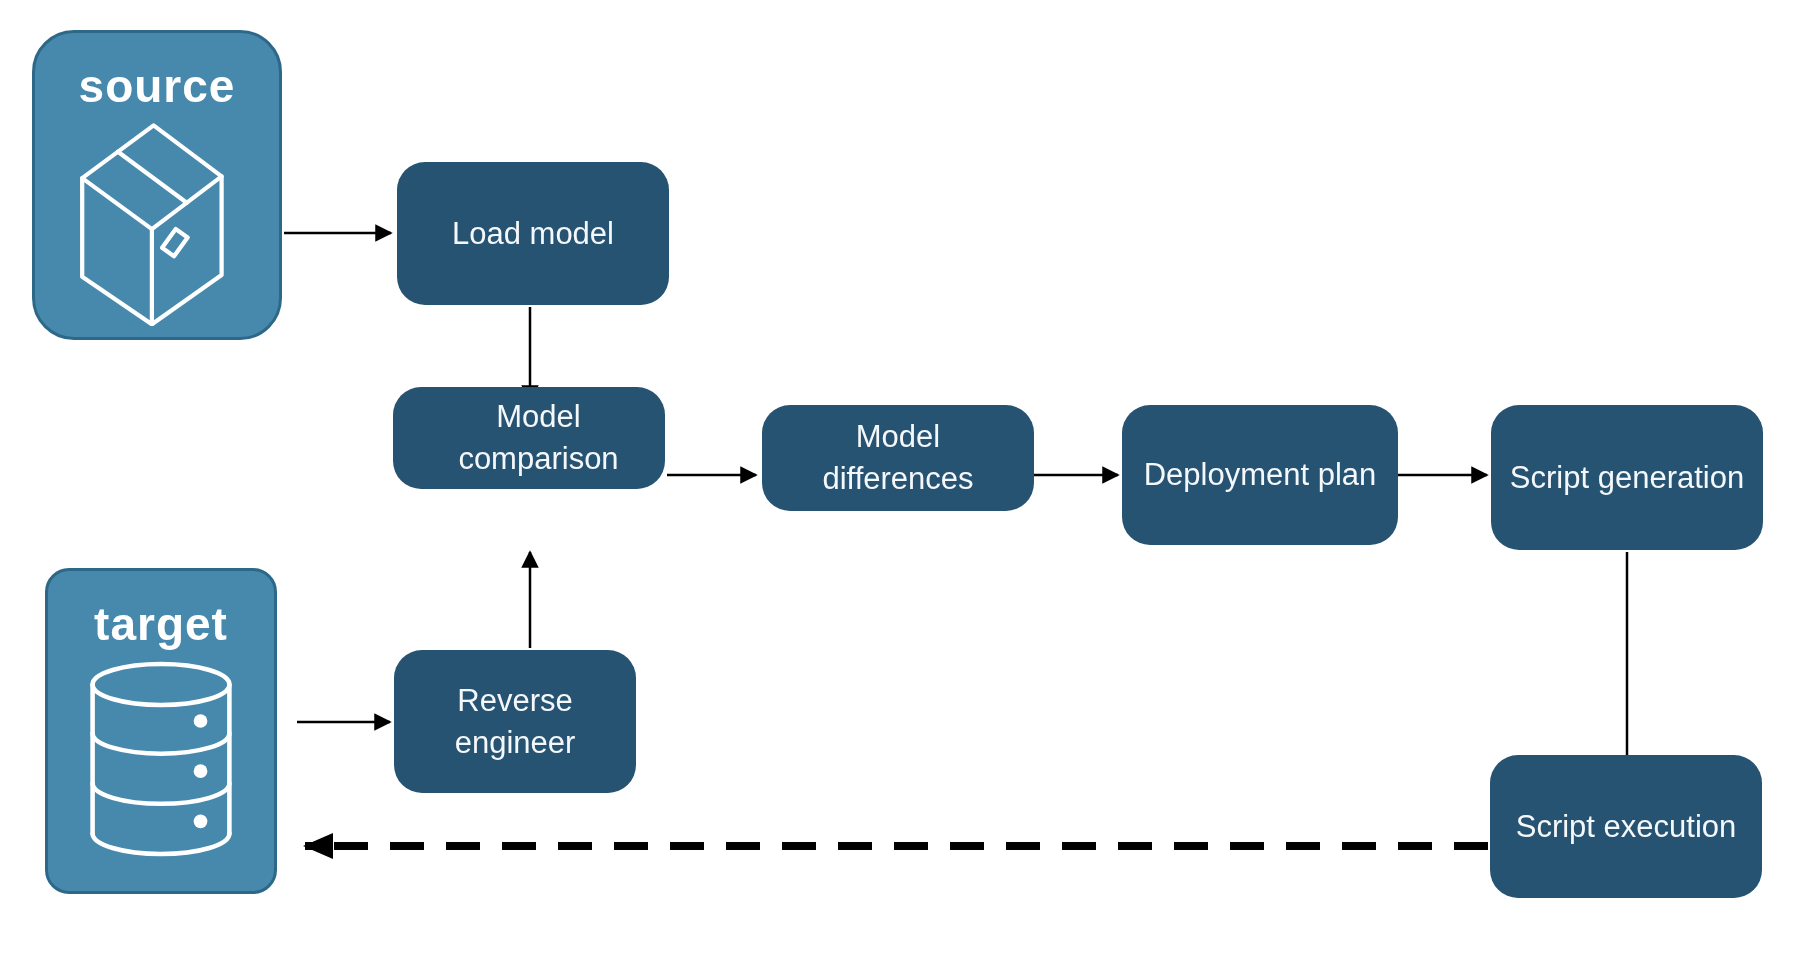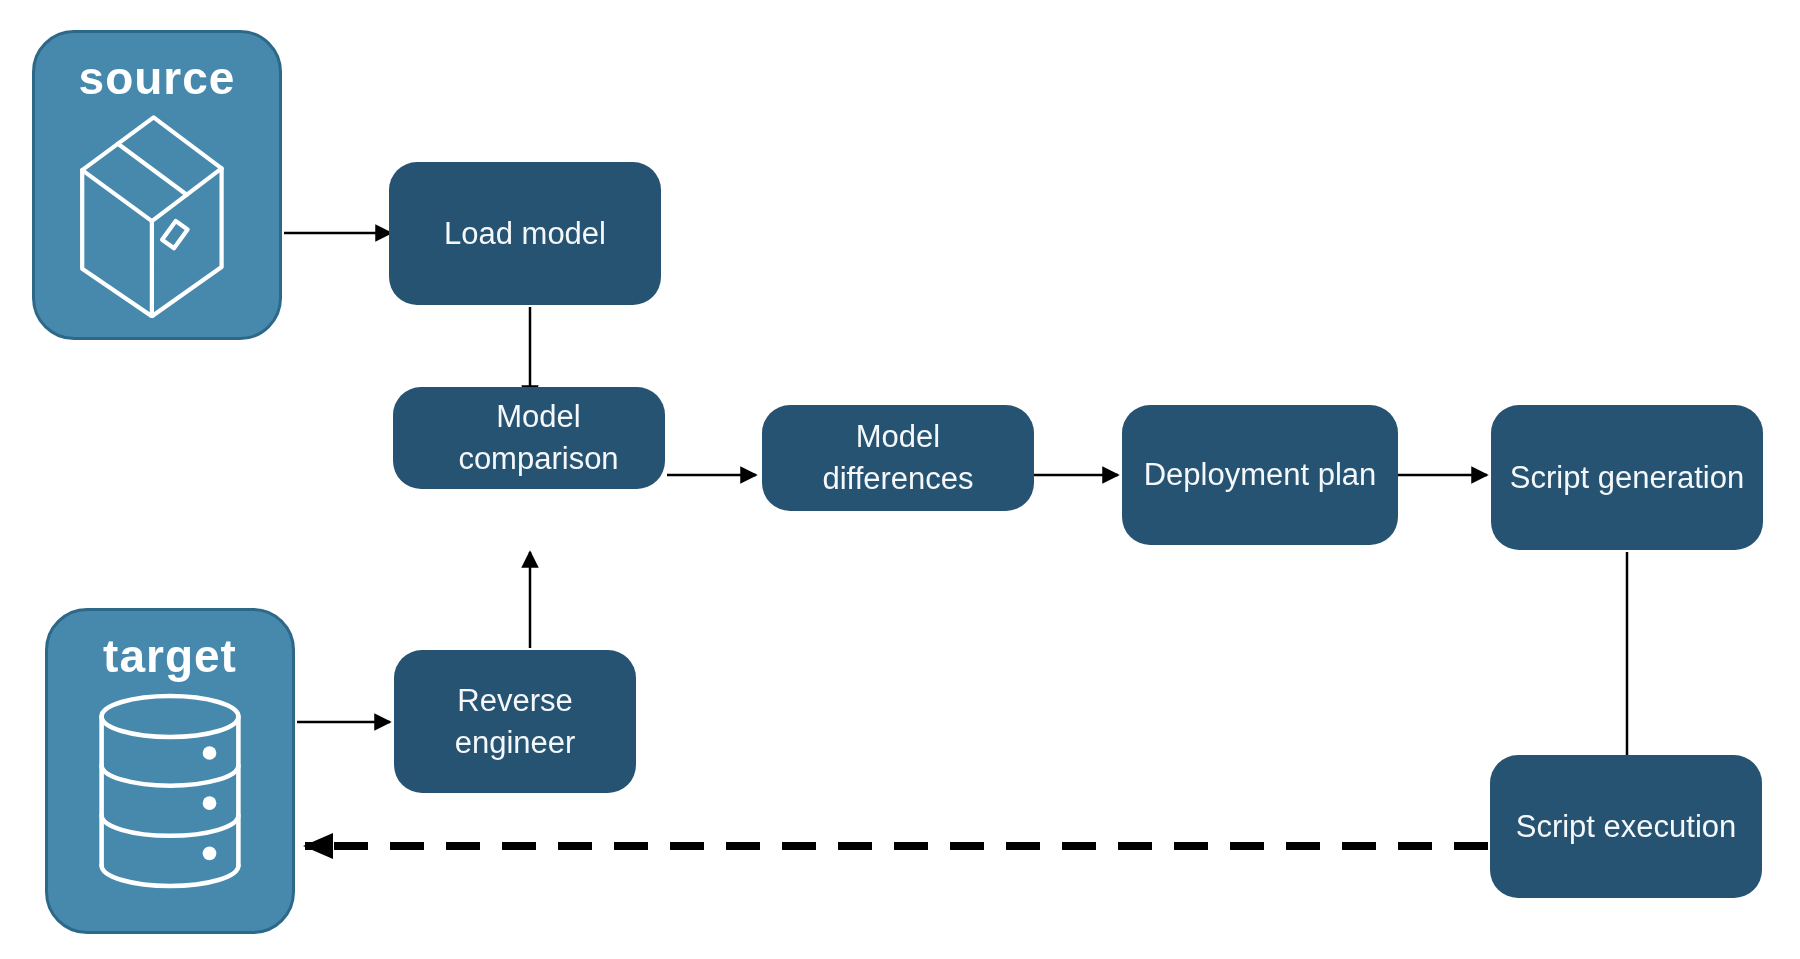--- a/index.html
+++ b/index.html
@@ -12,21 +12,21 @@
   .arrows path.link.dashed{stroke-width:8;stroke-dasharray:34 22;}
   .arrows marker path{fill:#000000;stroke:none;}
 
   .endpoint{
     position:absolute;box-sizing:border-box;
     background:#4689AC;border:3px solid #2D6888;border-radius:42px;
     display:flex;flex-direction:column;align-items:center;
   }
   .endpoint-label{
     color:#ffffff;font-weight:700;font-size:46px;letter-spacing:1px;
-    margin-top:20px;line-height:1.1;
+    margin-top:28px;line-height:1.1;
   }
   .endpoint .icon{margin-top:10px;}
 
   .node{
     position:absolute;box-sizing:border-box;
     background:#275373;border-radius:28px;
     display:flex;align-items:center;justify-content:center;
     text-align:center;color:#F5F8FA;font-size:31px;line-height:1.35;
     padding:0 18px;
   }
@@ -60,36 +60,36 @@
     <div class="endpoint-label">source</div>
     <svg class="icon" width="170" height="204" viewBox="0 0 100 120" fill="none" stroke="#ffffff" stroke-width="2.5" stroke-linecap="round" stroke-linejoin="round">
       <path d="M48,2 L88,32 L47,63 L6,33 Z"></path>
       <path d="M6,33 L6,91 L47,119 L47,63"></path>
       <path d="M88,32 L88,90 L47,119"></path>
       <path d="M27,17.5 L67.5,47.5"></path>
       <path d="M61,63 L68,68 L60,79 L53,74 Z"></path>
     </svg>
   </div>
 
-  <div class="endpoint" style="left:45px;top:608px;width:250px;height:326px;">
+  <div class="endpoint" style="left:45px;top:568px;width:232px;height:326px;border-radius:24px;">
     <div class="endpoint-label">target</div>
     <svg class="icon" width="152" height="198" viewBox="0 0 100 130" fill="none" stroke="#ffffff" stroke-width="3" stroke-linecap="round" stroke-linejoin="round">
       <ellipse cx="50" cy="16" rx="45" ry="13.5"></ellipse>
       <path d="M5,16 V114"></path>
       <path d="M95,16 V114"></path>
       <path d="M5,114 A45,13.5 0 0 0 95,114"></path>
       <path d="M5,48 A45,13.5 0 0 0 95,48"></path>
       <path d="M5,81 A45,13.5 0 0 0 95,81"></path>
       <circle cx="76" cy="40" r="4.5" fill="#ffffff" stroke="none"></circle>
       <circle cx="76" cy="73" r="4.5" fill="#ffffff" stroke="none"></circle>
       <circle cx="76" cy="106" r="4.5" fill="#ffffff" stroke="none"></circle>
     </svg>
   </div>
 
-  <div class="node" style="left:389px;top:162px;width:272px;height:143px;">
+  <div class="node" style="left:397px;top:162px;width:272px;height:143px;">
     <span>Load model</span>
   </div>
 
   <div class="node" style="left:393px;top:387px;width:272px;height:102px;padding-left:37px;">
     <span>Model comparison</span>
   </div>
 
   <div class="node" style="left:762px;top:405px;width:272px;height:106px;">
     <span>Model differences</span>
   </div>

